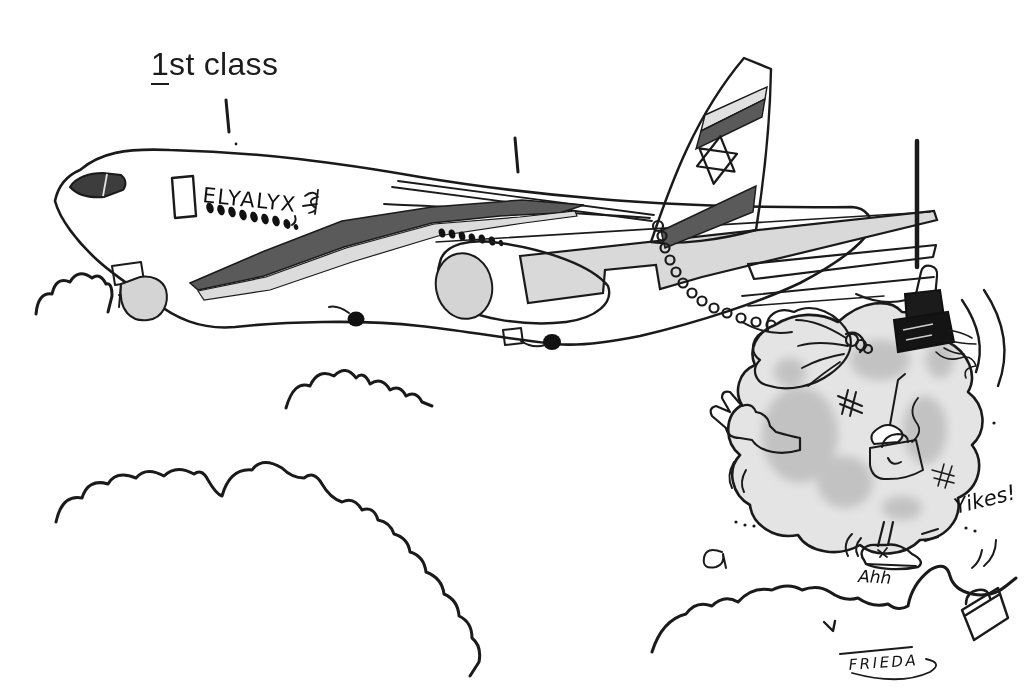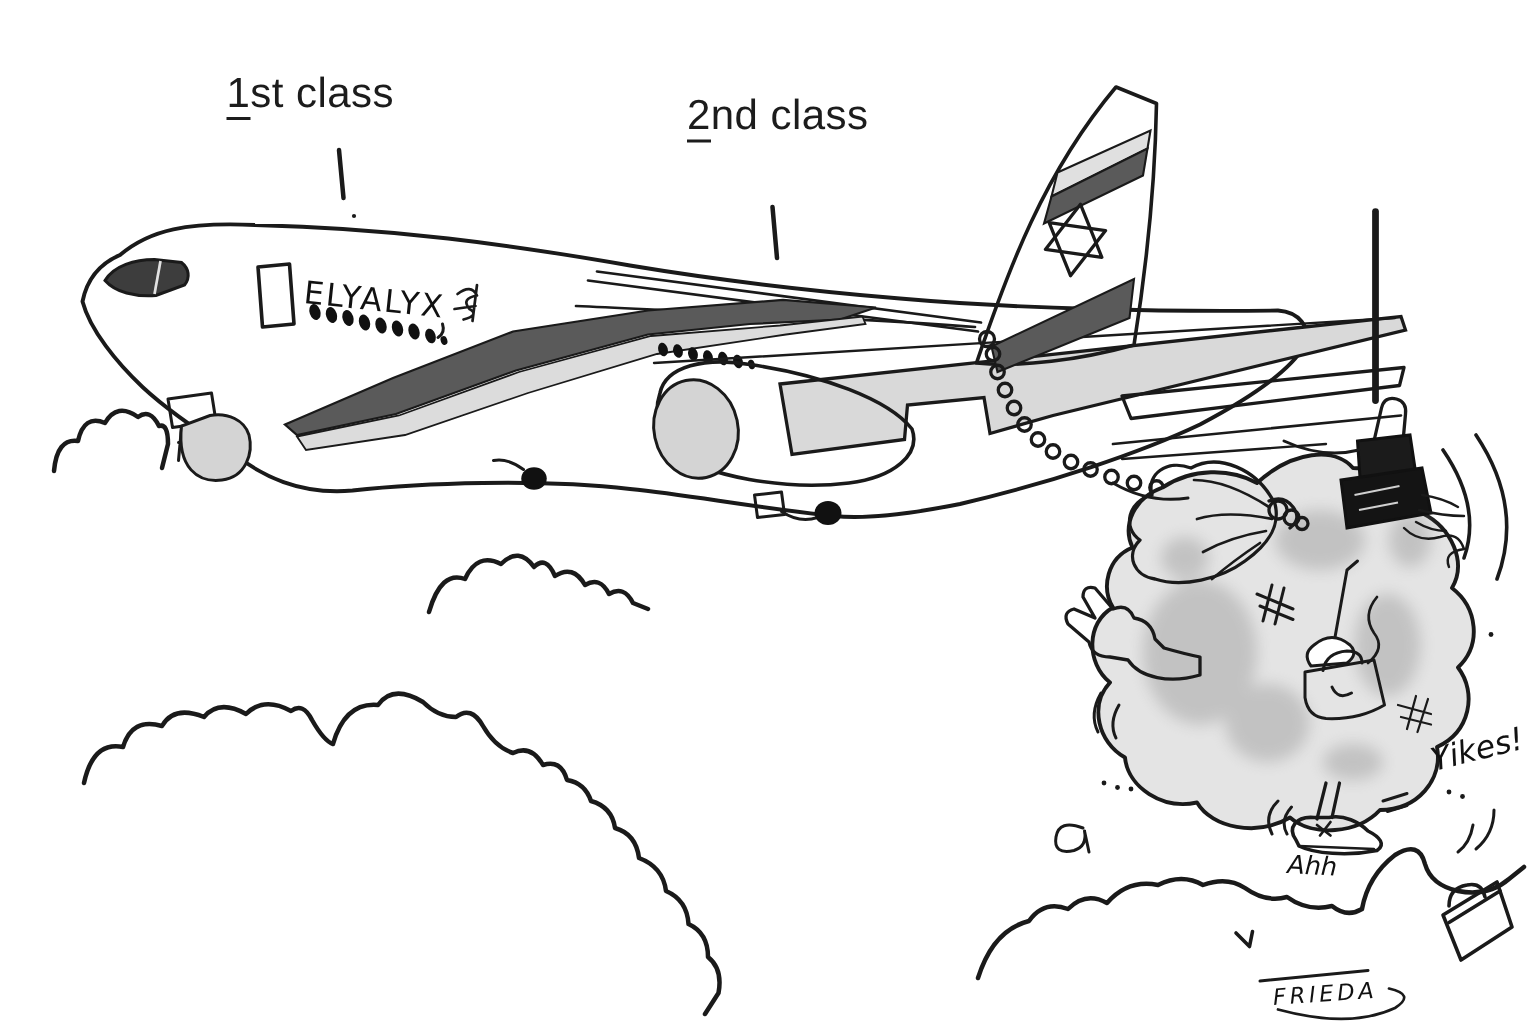--- a/index.html
+++ b/index.html
@@ -1,19 +1,19 @@
 <!DOCTYPE html>
 <html><head>
 <meta charset="utf-8">
 <style>
   html,body{margin:0;padding:0;background:#ffffff;}
   #canvas{position:relative;width:1024px;height:689px;background:#fff;overflow:hidden;
           font-family:"Liberation Sans",sans-serif;}
   #art{position:absolute;left:0;top:0;}
-  .label{position:absolute;font-size:28px;color:#1c1c1c;white-space:nowrap;
+  .label{position:absolute;font-size:32px;color:#1c1c1c;white-space:nowrap;
          letter-spacing:0.3px;}
   .label .u{border-bottom:2.5px solid #1c1c1c;padding-bottom:1px;}
   .ink{stroke:#1a1a1a;fill:none;stroke-linecap:round;stroke-linejoin:round;}
   .hand{font-family:"DejaVu Sans",sans-serif;font-style:italic;fill:#111;}
 </style>
 </head>
 <body>
 
 <div id="canvas">
 
@@ -265,17 +265,14 @@
         <path class="ink" stroke-width="2" d="M 840 654 L 912 647"></path>
         <text class="hand" x="849" y="670" font-size="15" letter-spacing="2.5" transform="rotate(-4 849 670)">FRIEDA</text>
         <path class="ink" stroke-width="1.8" d="M 852 673 Q 900 686 930 672 Q 944 663 926 659"></path>
       </g>
     </g>
   </svg>
 
   <div class="label" style="left:151px;top:46px;">
     <span class="u">1</span><span>st class</span>
   </div>
-  <div class="label" style="left:458px;top:61px;">
-    <span class="u">2</span><span>nd class</span>
-  </div>
 
 </div>
 
 </body></html>

